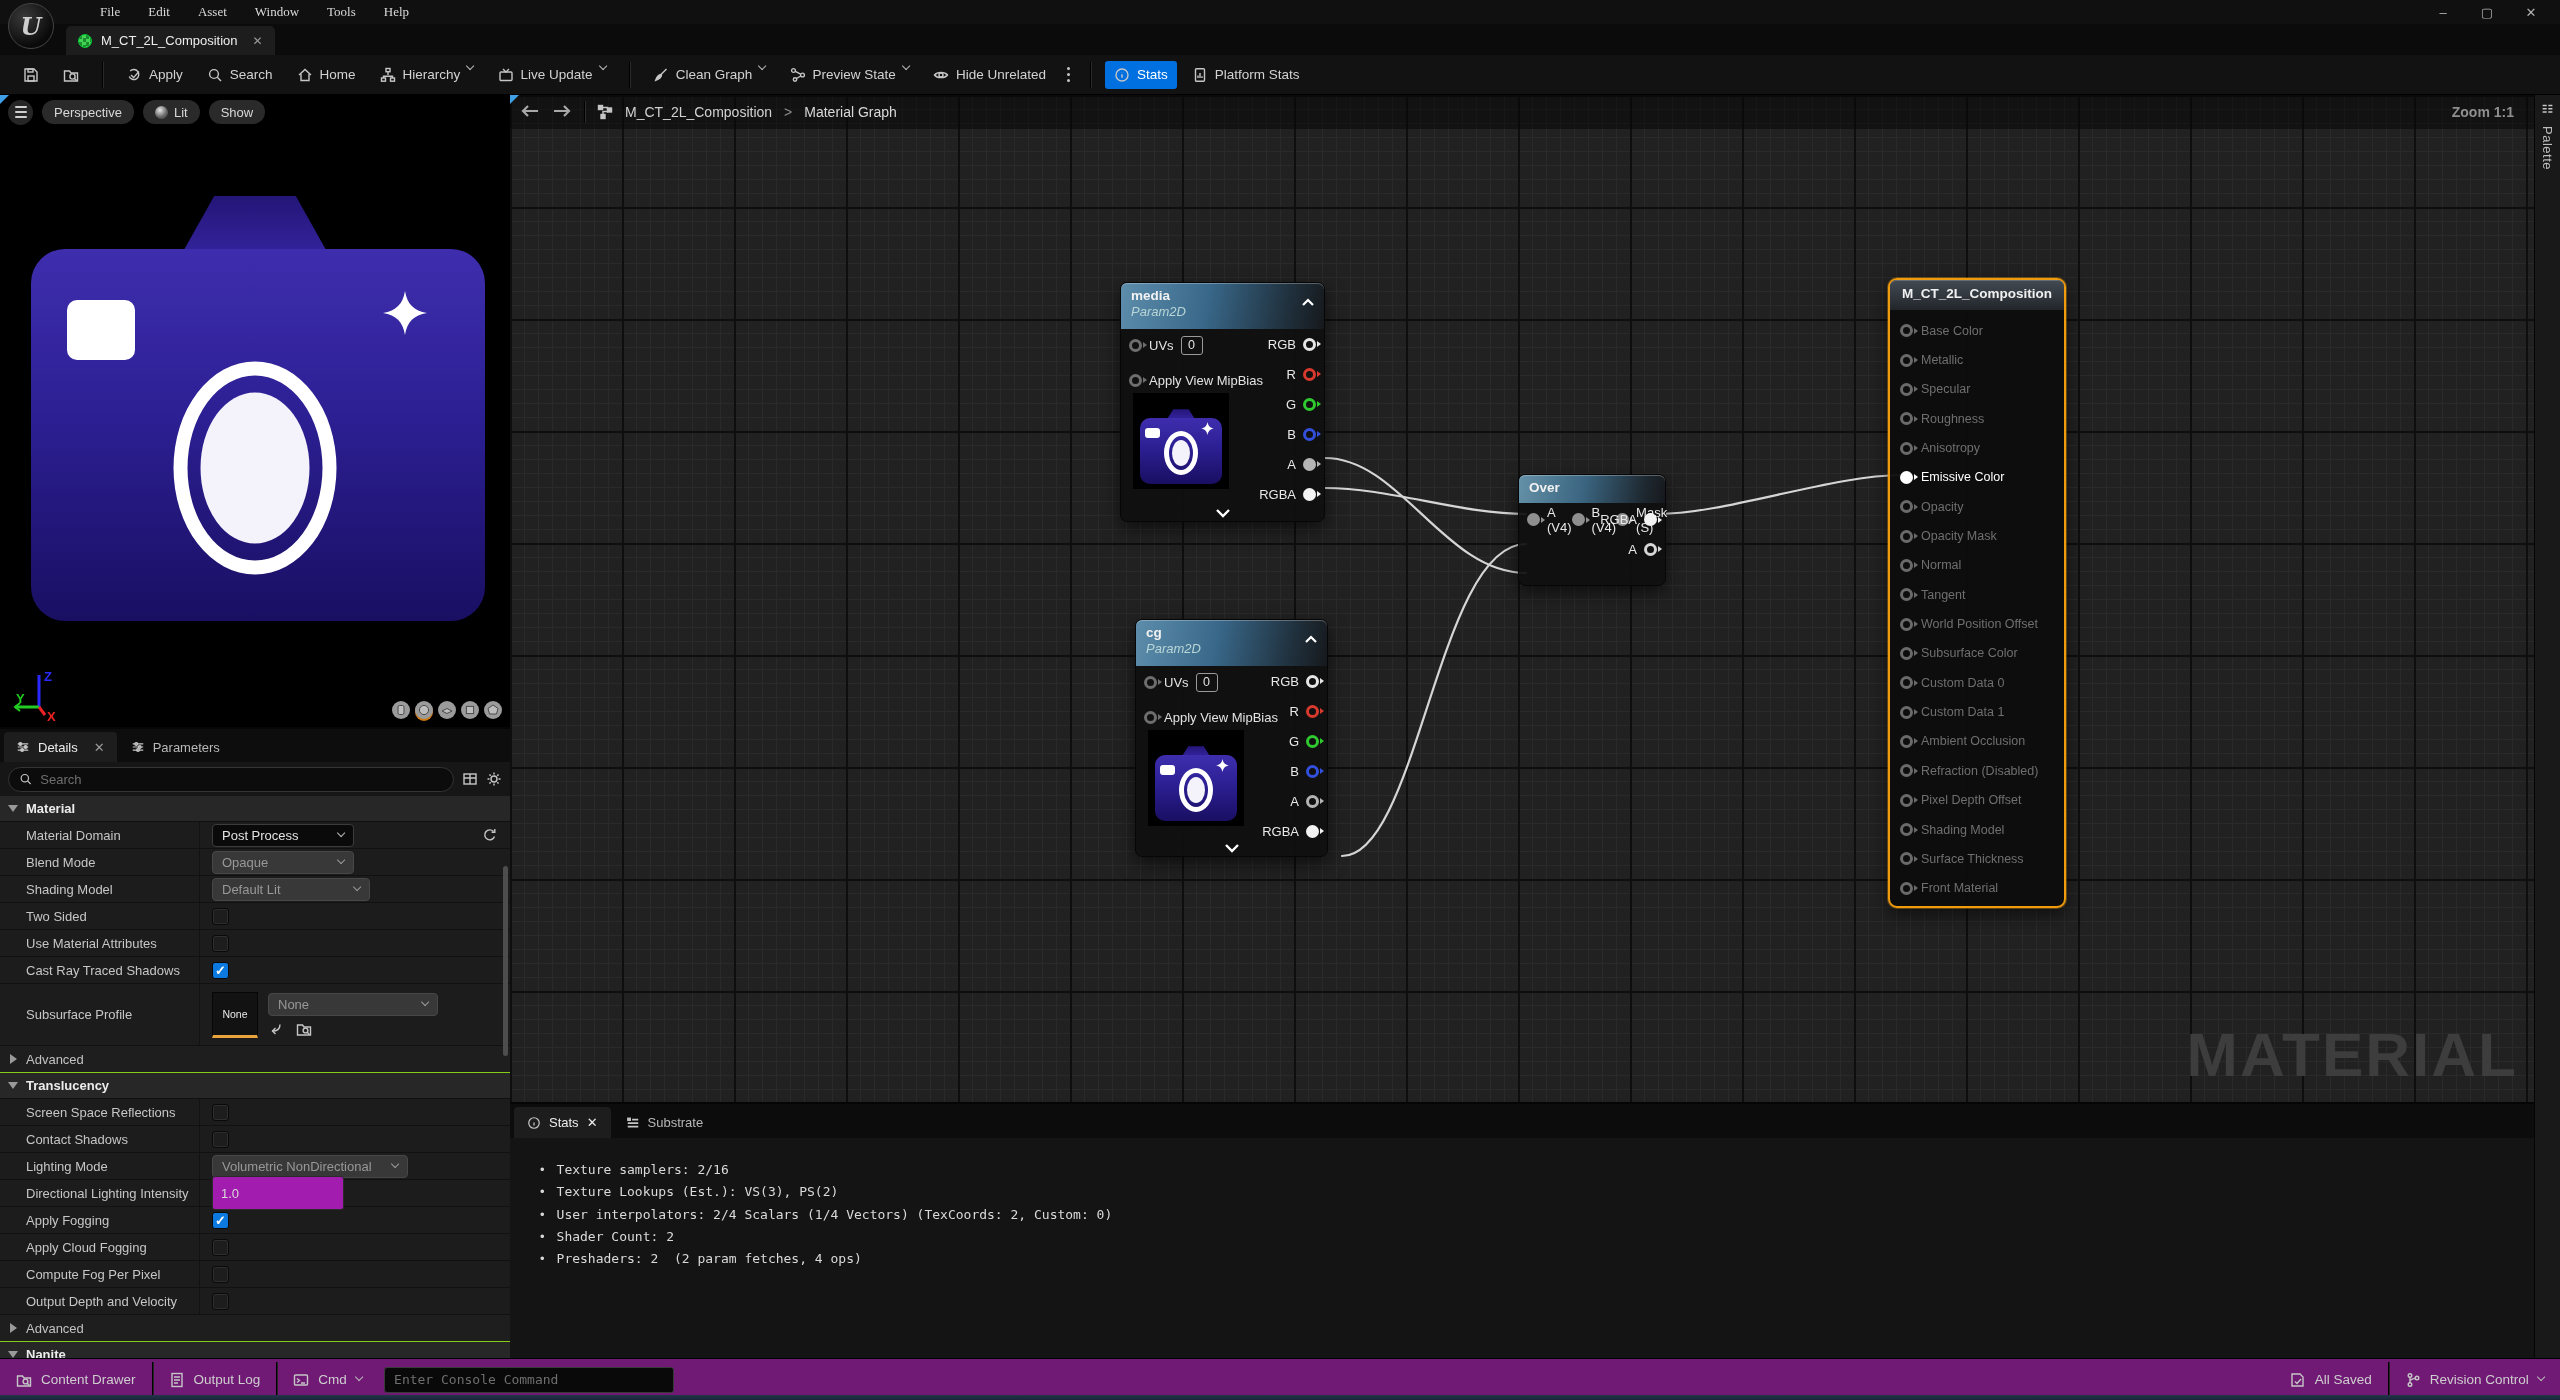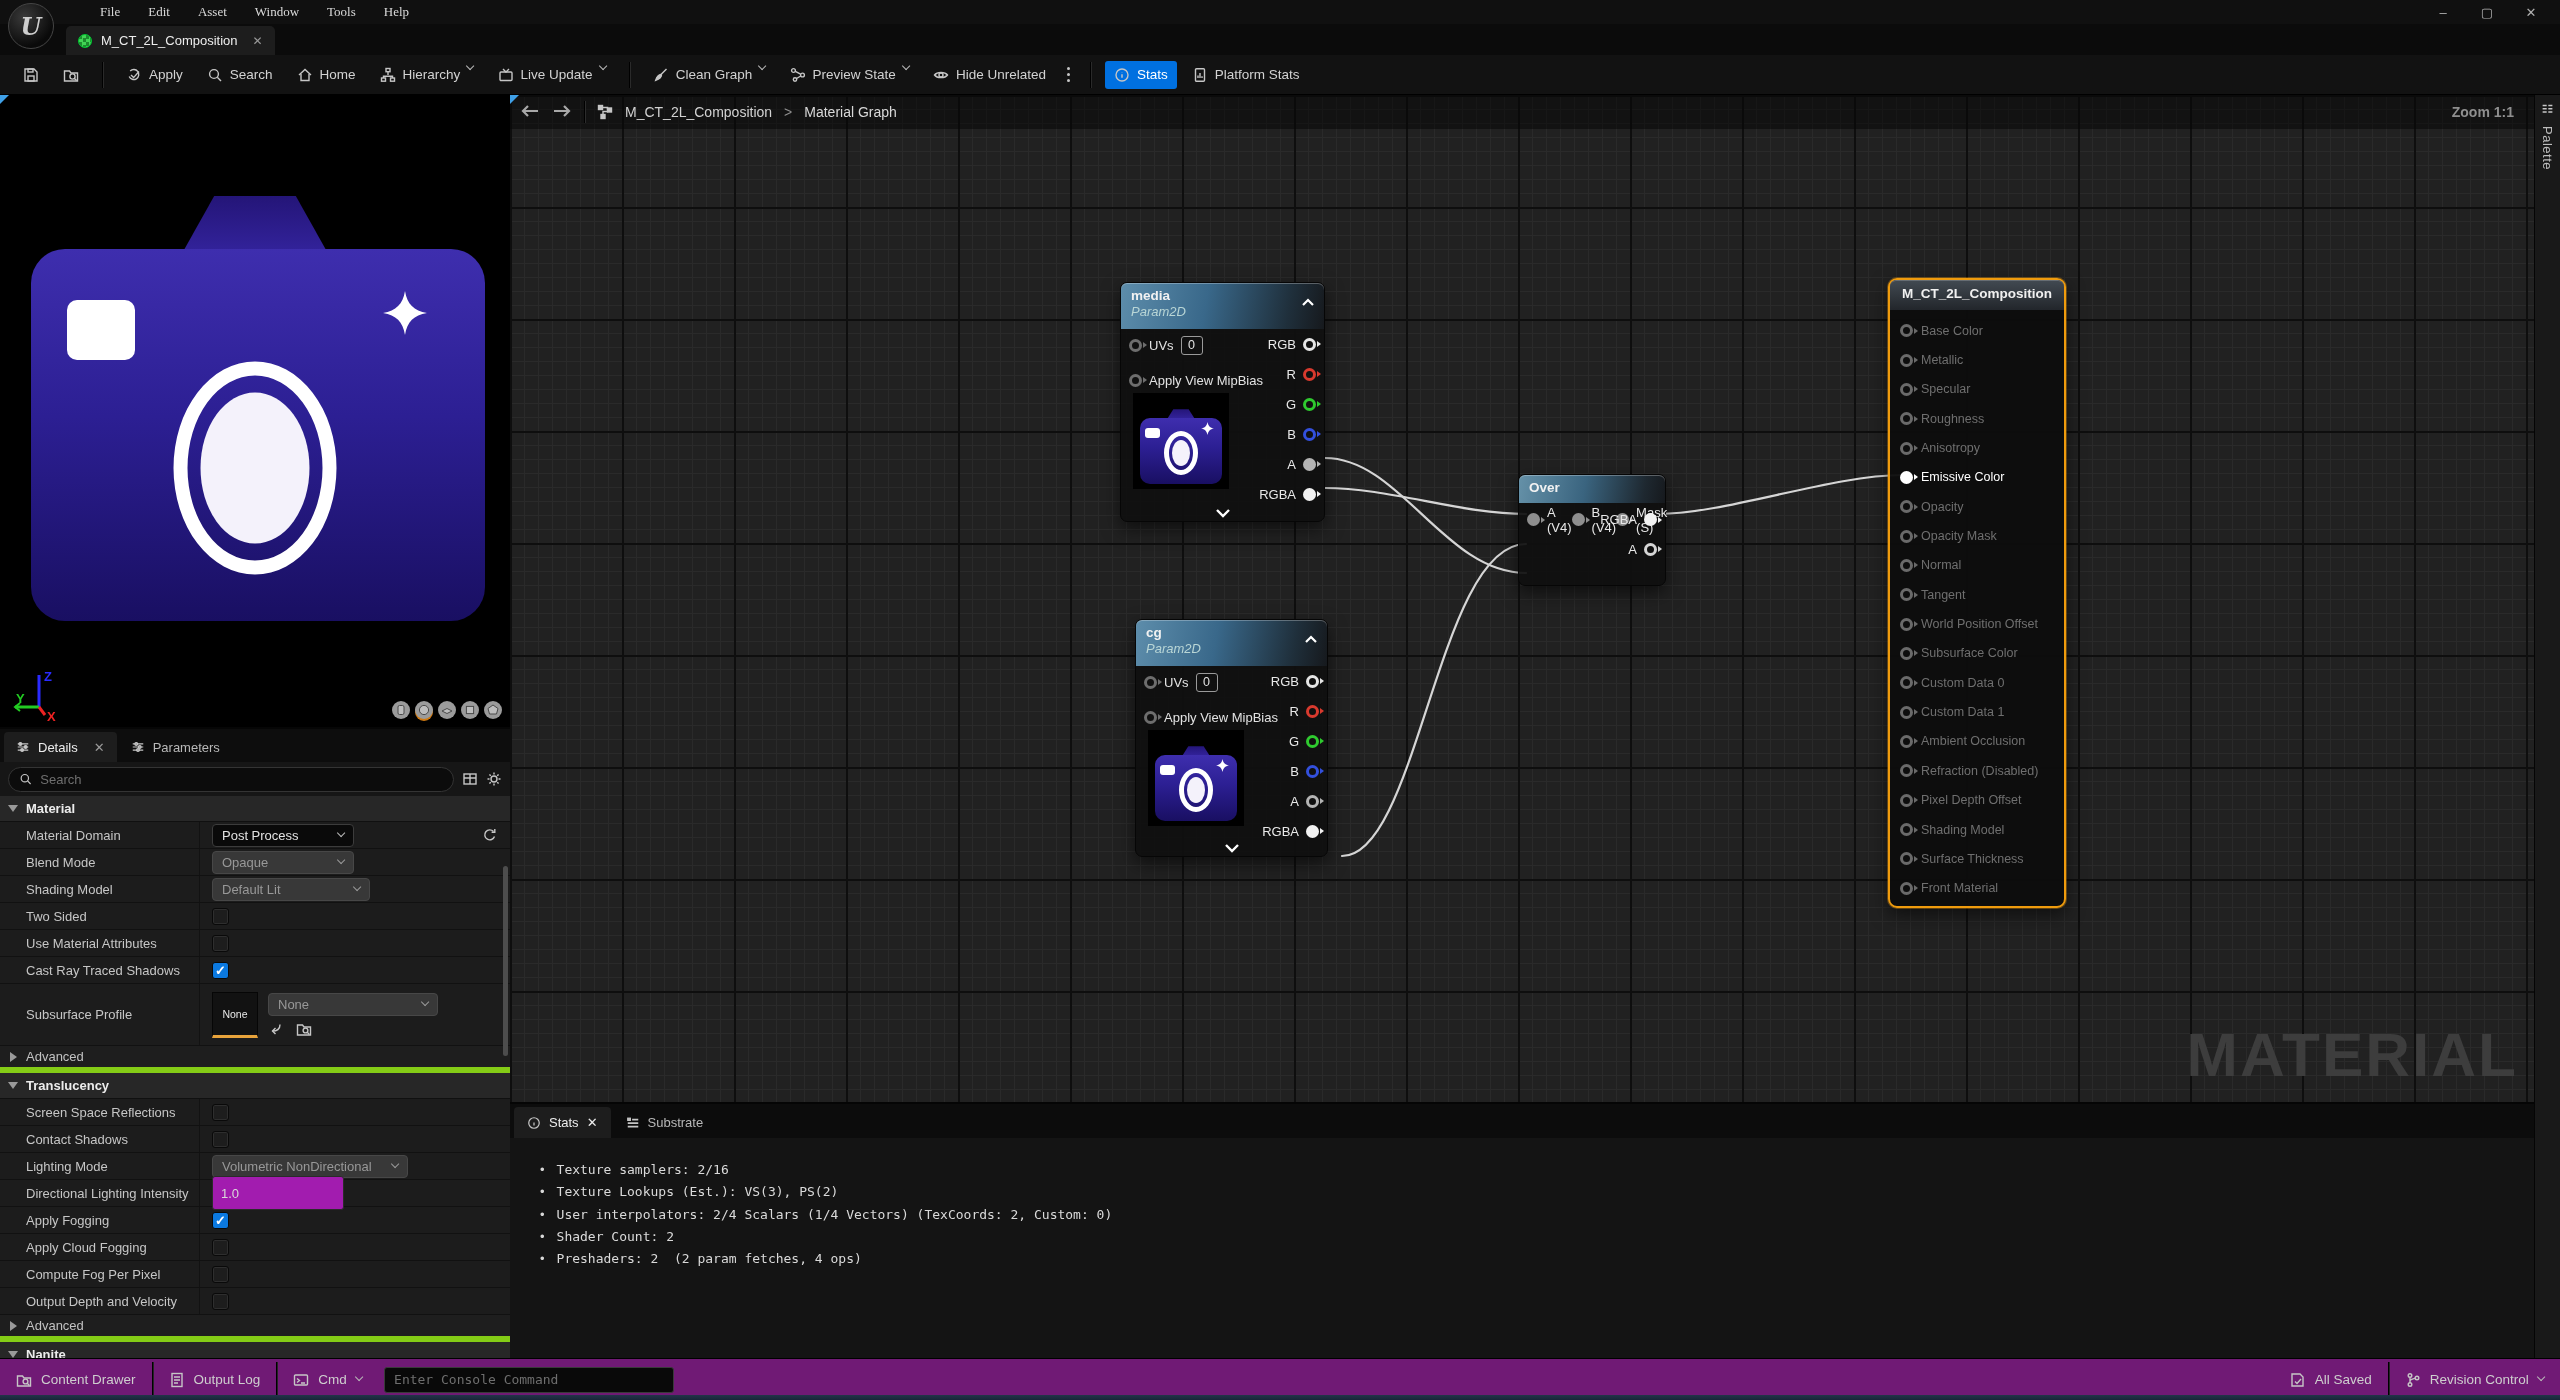--- a/index.html
+++ b/index.html
@@ -93,21 +93,21 @@
   .d-search input::placeholder { color:#6f6f6f; }
   .d-body { position:relative; }
   .sec-head { height:26px; background:#272727; display:flex; align-items:center; gap:8px; padding-left:8px; font-weight:bold; color:#ececec; border-bottom:1px solid #101010; font-size:13px; }
   .tri-down { width:0; height:0; border-left:5px solid transparent; border-right:5px solid transparent; border-top:7px solid #9a9a9a; }
   .tri-right { width:0; height:0; border-top:5px solid transparent; border-bottom:5px solid transparent; border-left:7px solid #9a9a9a; }
   .drow { display:flex; align-items:center; height:27px; background:#1c1c1c; border-bottom:1px solid #111; }
   .drow.tall { height:62px; }
   .dlabel { width:200px; padding-left:26px; color:#c6c6c6; border-right:1px solid #121212; align-self:stretch; display:flex; align-items:center; font-size:13px; }
   .dval { flex:1; display:flex; align-items:center; padding-left:12px; gap:10px; }
   .dreset { width:42px; display:flex; justify-content:center; }
-  .adv-row { height:27px; display:flex; align-items:center; gap:9px; padding-left:10px; background:#1e1e1e; border-bottom:6px solid #84cc16; color:#c2c2c2; }
+  .adv-row { height:27px; display:flex; align-items:center; gap:9px; padding-left:10px; background:#1e1e1e; border-bottom:1px solid #84cc16; color:#c2c2c2; }
   .dd { height:23px; border:1px solid #3c3c3c; border-radius:4px; display:flex; align-items:center; justify-content:space-between; gap:10px; padding:0 9px; font-size:13px; color:#e2e2e2; background:#0a0a0a; }
   .dd.disabled { background:#383838; border-color:#474747; color:#989898; }
   .dd.disabled .chev { border-color:#989898; }
   .cb { width:17px; height:17px; background:#1d1d1d; border:1px solid #090909; border-radius:3px; box-shadow:inset 0 0 0 1px #2e2e2e; }
   .cb.checked { background:#0b79e0; box-shadow:none; }
   .cb.checked::after { content:'\2713'; display:block; text-align:center; color:#fff; font-weight:bold; font-size:13px; line-height:16px; }
   .tf { width:132px; height:23px; background:#a21caf; border:1px solid #2b2b2b; border-radius:3px; display:flex; align-items:center; padding:16px 8px; color:#dadada; font-size:13px; }
   .ss-thumb { width:46px; height:46px; background:#121212; border:1px solid #060606; border-bottom:3px solid #e8a33b; display:flex; align-items:center; justify-content:center; color:#e8e8e8; font-size:10.5px; }
   .ss-right { display:flex; flex-direction:column; gap:5px; }
   .d-scrollbar { position:absolute; right:2px; top:70px; width:5px; height:190px; background:#4d4d4d; border-radius:3px; }
@@ -337,20 +337,37 @@
         <div class="cam-body"></div>
         <svg class="cam-star" viewBox="0 0 24 24">
             <path d="M12 0C13.2 7.2 16.8 10.8 24 12 16.8 13.2 13.2 16.8 12 24 10.8 16.8 7.2 13.2 0 12 7.2 10.8 10.8 7.2 12 0Z" fill="#fff"></path>
           </svg>
         <div class="cam-flash"></div>
         <div class="cam-lens">
             <div class="cam-lens-inner"></div>
           </div>
       </div>
 
+      <div class="vp-strip">
+        <div class="vp-burger">
+            <i></i>
+            <i></i>
+            <i></i>
+          </div>
+        <div class="vp-pill">
+            <span>Perspective</span>
+          </div>
+        <div class="vp-pill">
+          <span class="lit-ball"></span>
+          <span>Lit</span>
+        </div>
+        <div class="vp-pill">
+            <span>Show</span>
+          </div>
+      </div>
 
       <svg class="axis-gizmo" width="80" height="62">
         <line x1="33" y1="46" x2="33" y2="14" stroke="#2a2aff" stroke-width="3"></line>
         <line x1="33" y1="46" x2="9" y2="46" stroke="#22cc22" stroke-width="3"></line>
         <path d="M14 42 L9 46 L14 50" stroke="#22cc22" stroke-width="2" fill="none"></path>
         <line x1="33" y1="46" x2="39" y2="54" stroke="#ee2222" stroke-width="3"></line>
         <text x="38" y="20" fill="#2a2aff" font-size="13" font-weight="bold">Z</text>
         <text x="10" y="42" fill="#22cc22" font-size="13" font-weight="bold">Y</text>
         <text x="41" y="60" fill="#ee2222" font-size="13" font-weight="bold">X</text>
       </svg>

